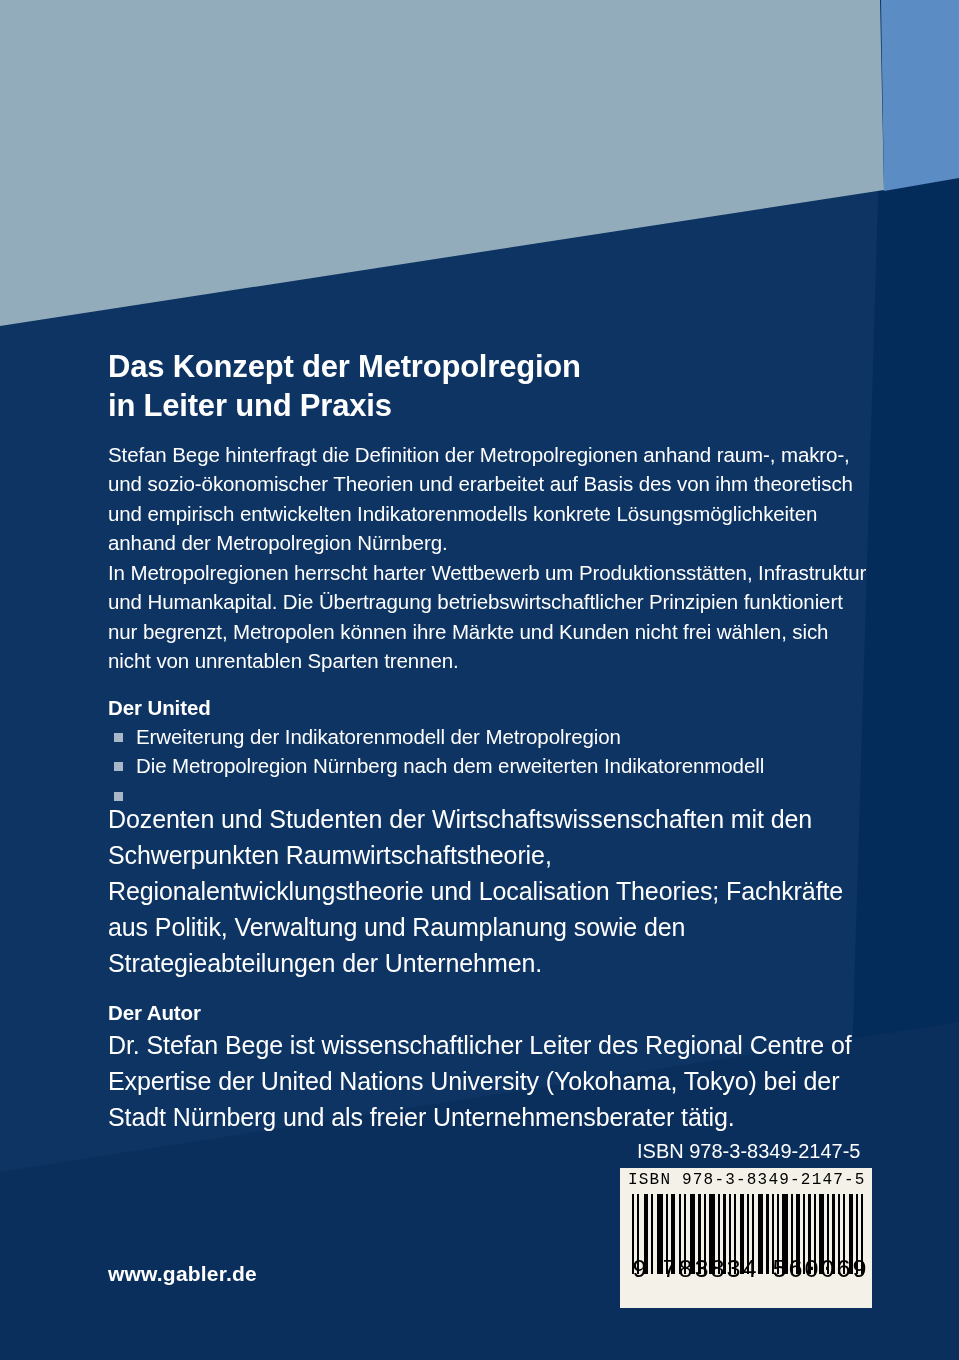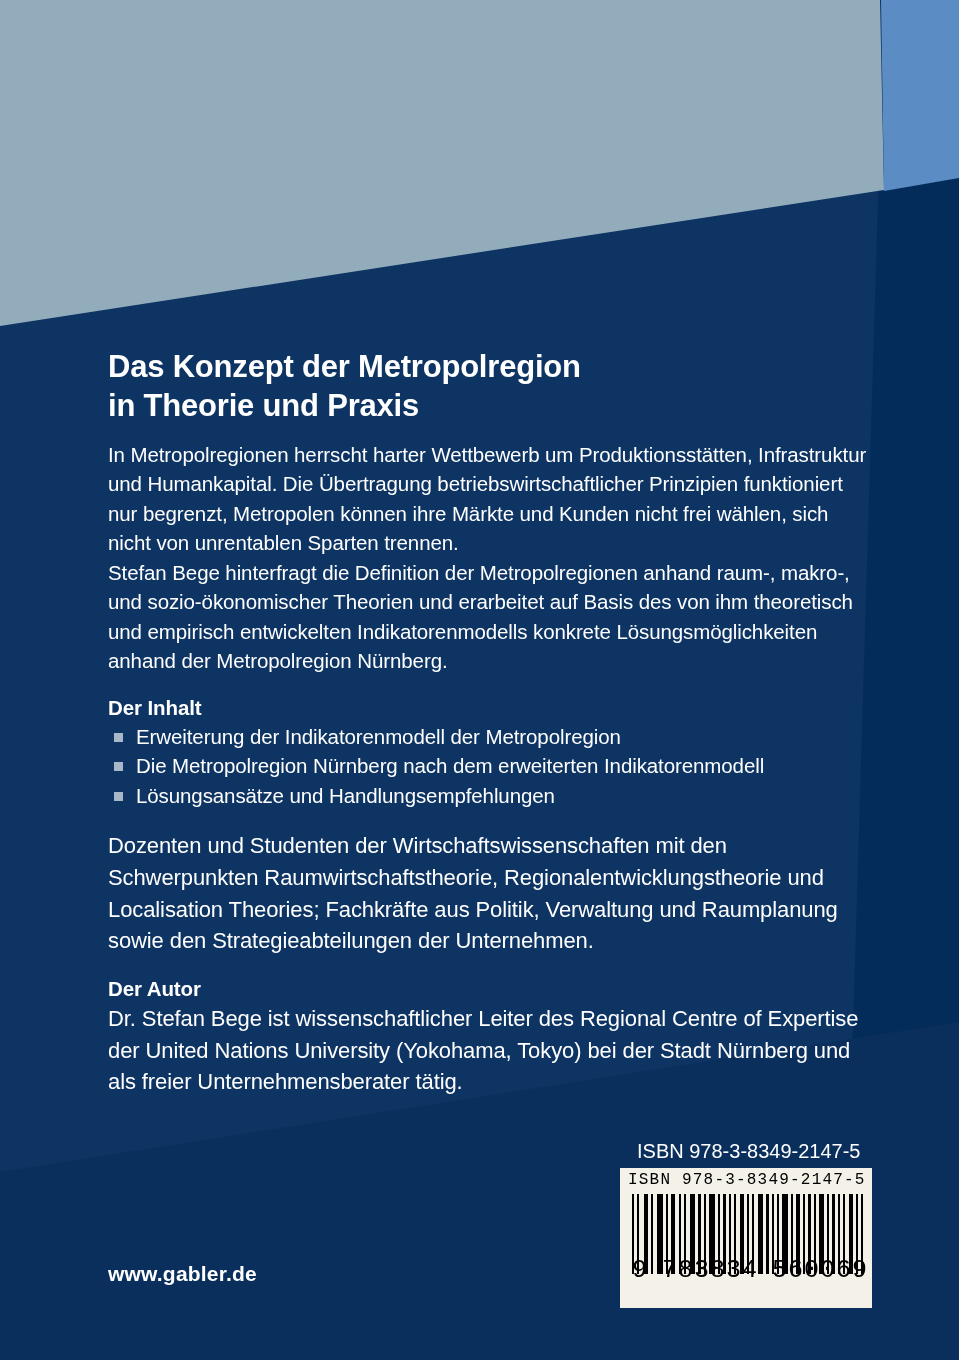--- a/index.html
+++ b/index.html
@@ -64,21 +64,21 @@
   }
   .section-heading {
     color: #ffffff;
     font-size: 20.5px;
     font-weight: bold;
     margin: 0 0 2px 0;
     letter-spacing: -0.1px;
   }
   .section-body {
     color: #ffffff;
-    font-size: 22px;
+    font-size: 25px;
     line-height: 1.44;
     margin: 0;
     letter-spacing: -0.1px;
   }
 
   ul.bullets {
     list-style: none;
     margin: 0;
     padding: 0;
   }
@@ -179,45 +179,44 @@
   <div class="bg-layer bg-lower-band" style="clip-path: polygon(959px 1022px, 959px 1360px, 0px 1360px, 0px 1172px);"></div>
 
   <div class="bg-layer bg-gray" style="clip-path: polygon(0px 0px, 880px 0px, 884px 190px, 0px 326px);"></div>
 
   <div class="bg-layer bg-lightblue" style="clip-path: polygon(881px 0px, 959px 0px, 959px 178px, 884px 191px);"></div>
 
   <div class="content">
 
     <h1 class="book-title">
       <span class="line">Das Konzept der Metropolregion</span>
-      <span class="line">in Theorie und Praxis</span>
+      <span class="line">in Leiter und Praxis</span>
     </h1>
 
     <div class="blurb">
+      <p>Stefan Bege hinterfragt die Definition der Metropolregionen anhand raum-, makro-, und sozio-ökonomischer Theorien und erarbeitet auf Basis des von ihm theoretisch und empirisch entwickelten Indikatorenmodells konkrete Lösungsmöglichkeiten anhand der Metropolregion Nürnberg.</p>
       <p>In Metropolregionen herrscht harter Wettbewerb um Produktionsstätten, Infrastruktur und Humankapital. Die Übertragung betriebswirtschaftlicher Prinzipien funktioniert nur begrenzt, Metropolen können ihre Märkte und Kunden nicht frei wählen, sich nicht von unrentablen Sparten trennen.</p>
-      <p>Stefan Bege hinterfragt die Definition der Metropolregionen anhand raum-, makro-, und sozio-ökonomischer Theorien und erarbeitet auf Basis des von ihm theoretisch und empirisch entwickelten Indikatorenmodells konkrete Lösungsmöglichkeiten anhand der Metropolregion Nürnberg.</p>
     </div>
 
     <div class="section">
-      <div class="section-heading">Der Inhalt</div>
+      <div class="section-heading">Der United</div>
       <ul class="bullets">
         <li>
           <span class="bullet-square"></span>
         </li>
         <li>
           <span class="bullet-square"></span>
           <span>Erweiterung der Indikatorenmodell der Metropolregion</span>
         </li>
         <li>
           <span class="bullet-square"></span>
           <span>Die Metropolregion Nürnberg nach dem erweiterten Indikatorenmodell</span>
         </li>
         <li>
           <span class="bullet-square"></span>
-          <span>Lösungsansätze und Handlungsempfehlungen</span>
         </li>
       </ul>
     </div>
 
     <div class="section">
       <p class="section-body">Dozenten und Studenten der Wirtschaftswissenschaften mit den Schwerpunkten Raumwirtschaftstheorie, Regionalentwicklungstheorie und Localisation Theories; Fachkräfte aus Politik, Verwaltung und Raumplanung sowie den Strategieabteilungen der Unternehmen.</p>
     </div>
 
     <div class="section">
       <div class="section-heading">Der Autor</div>

